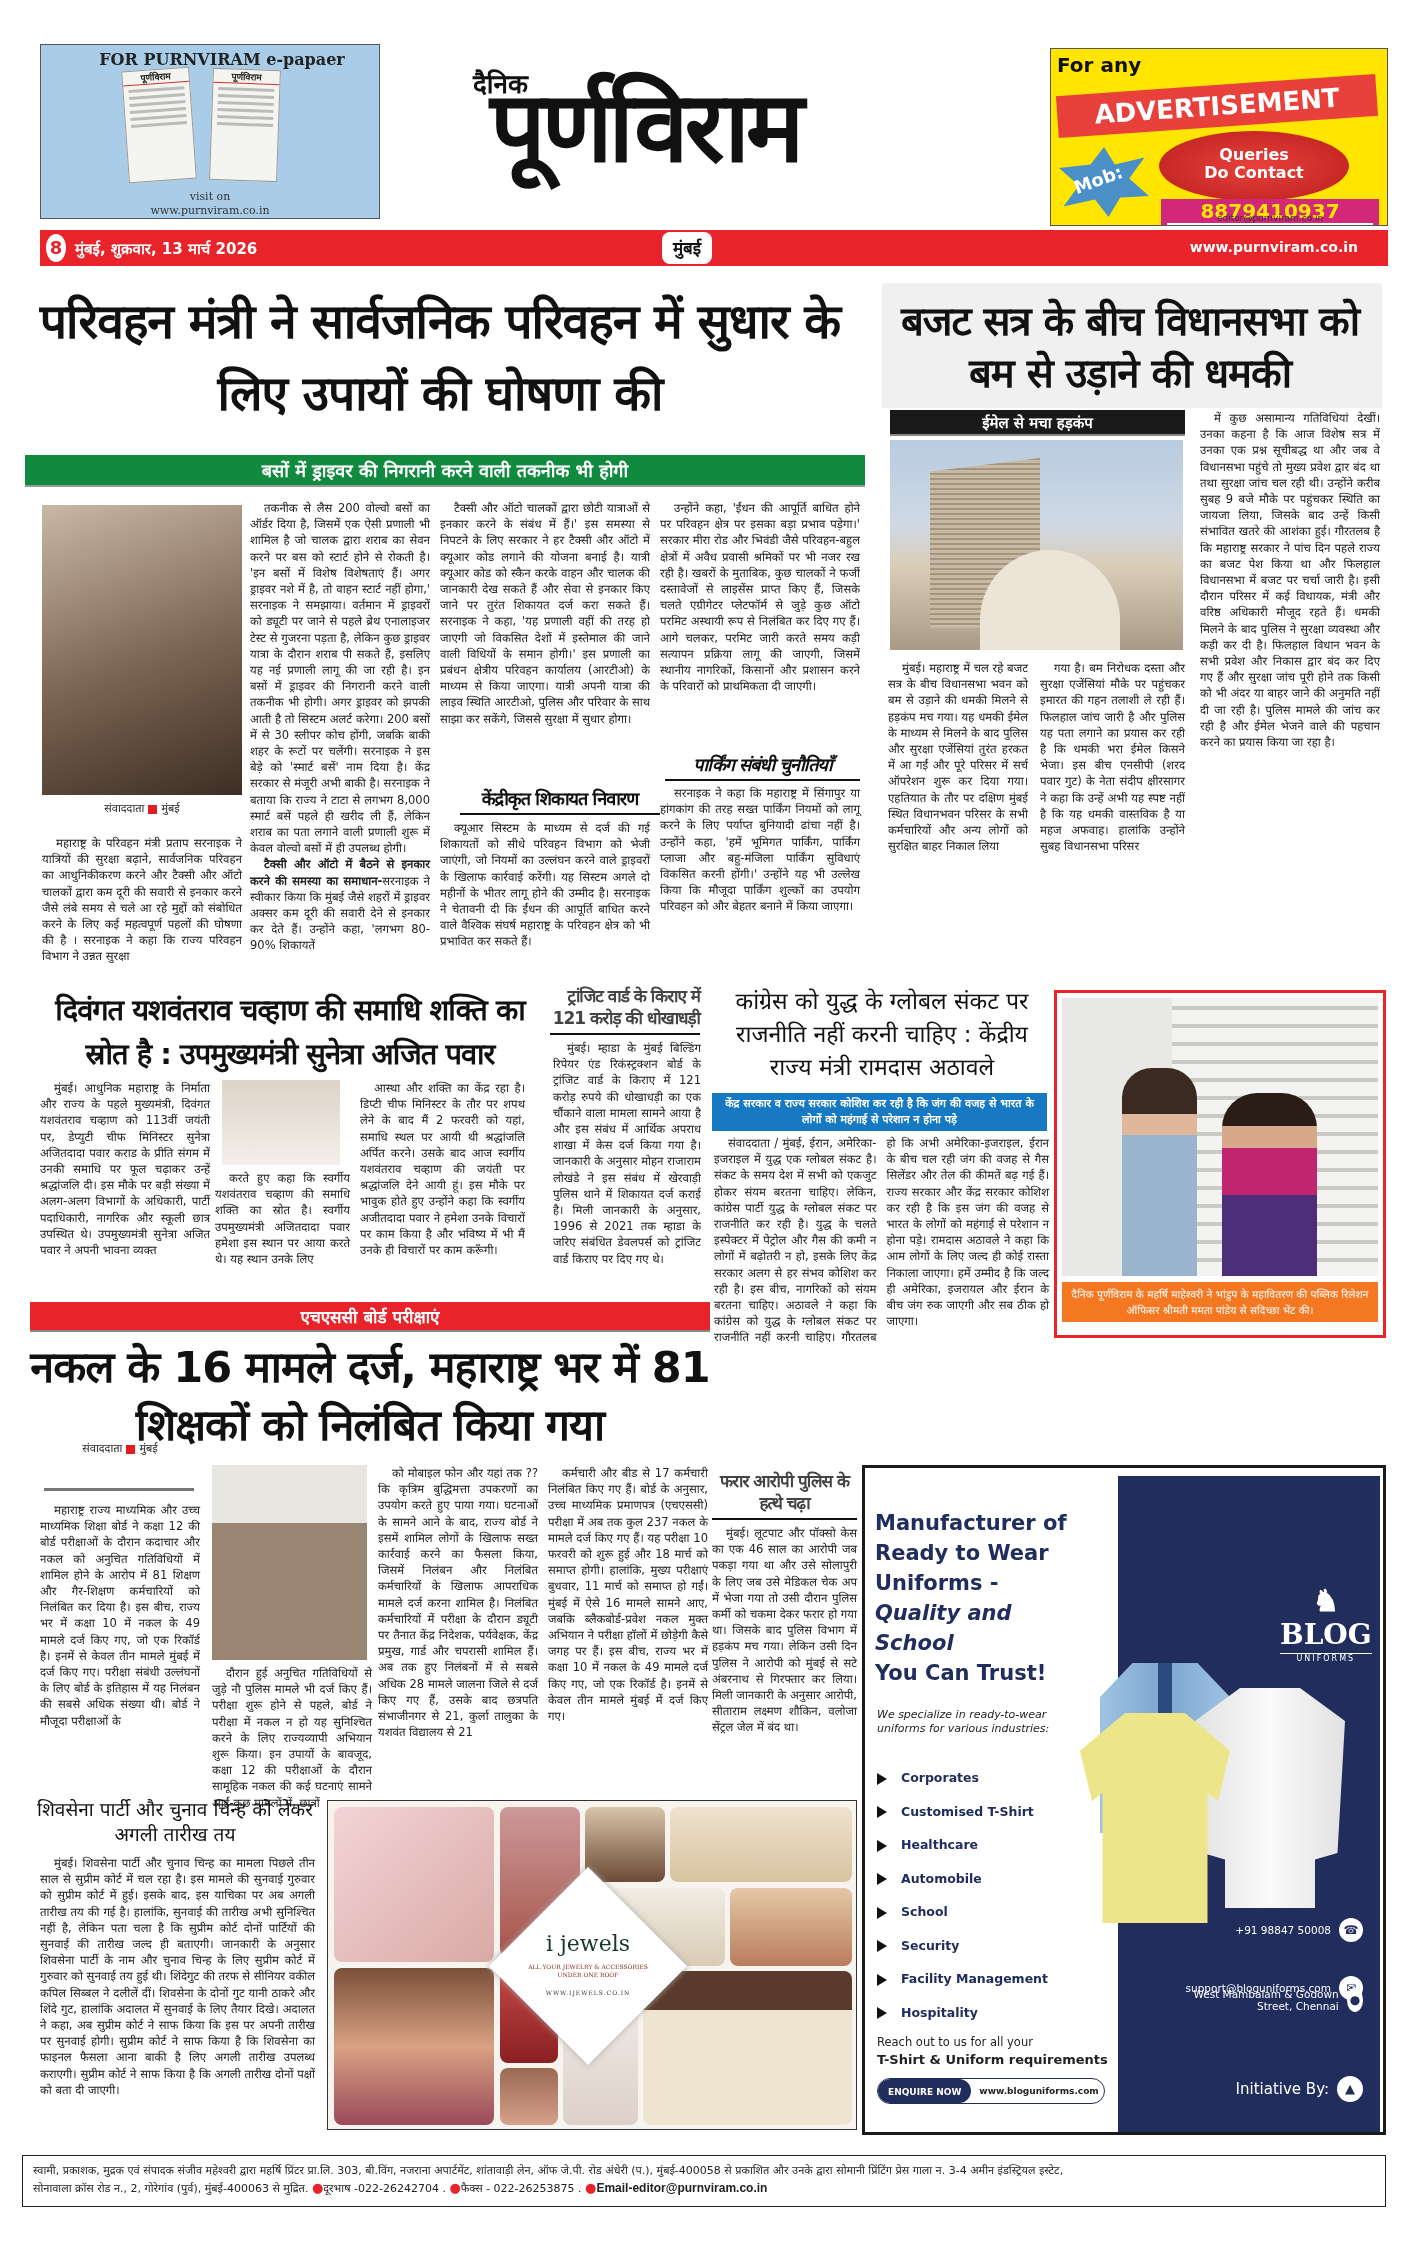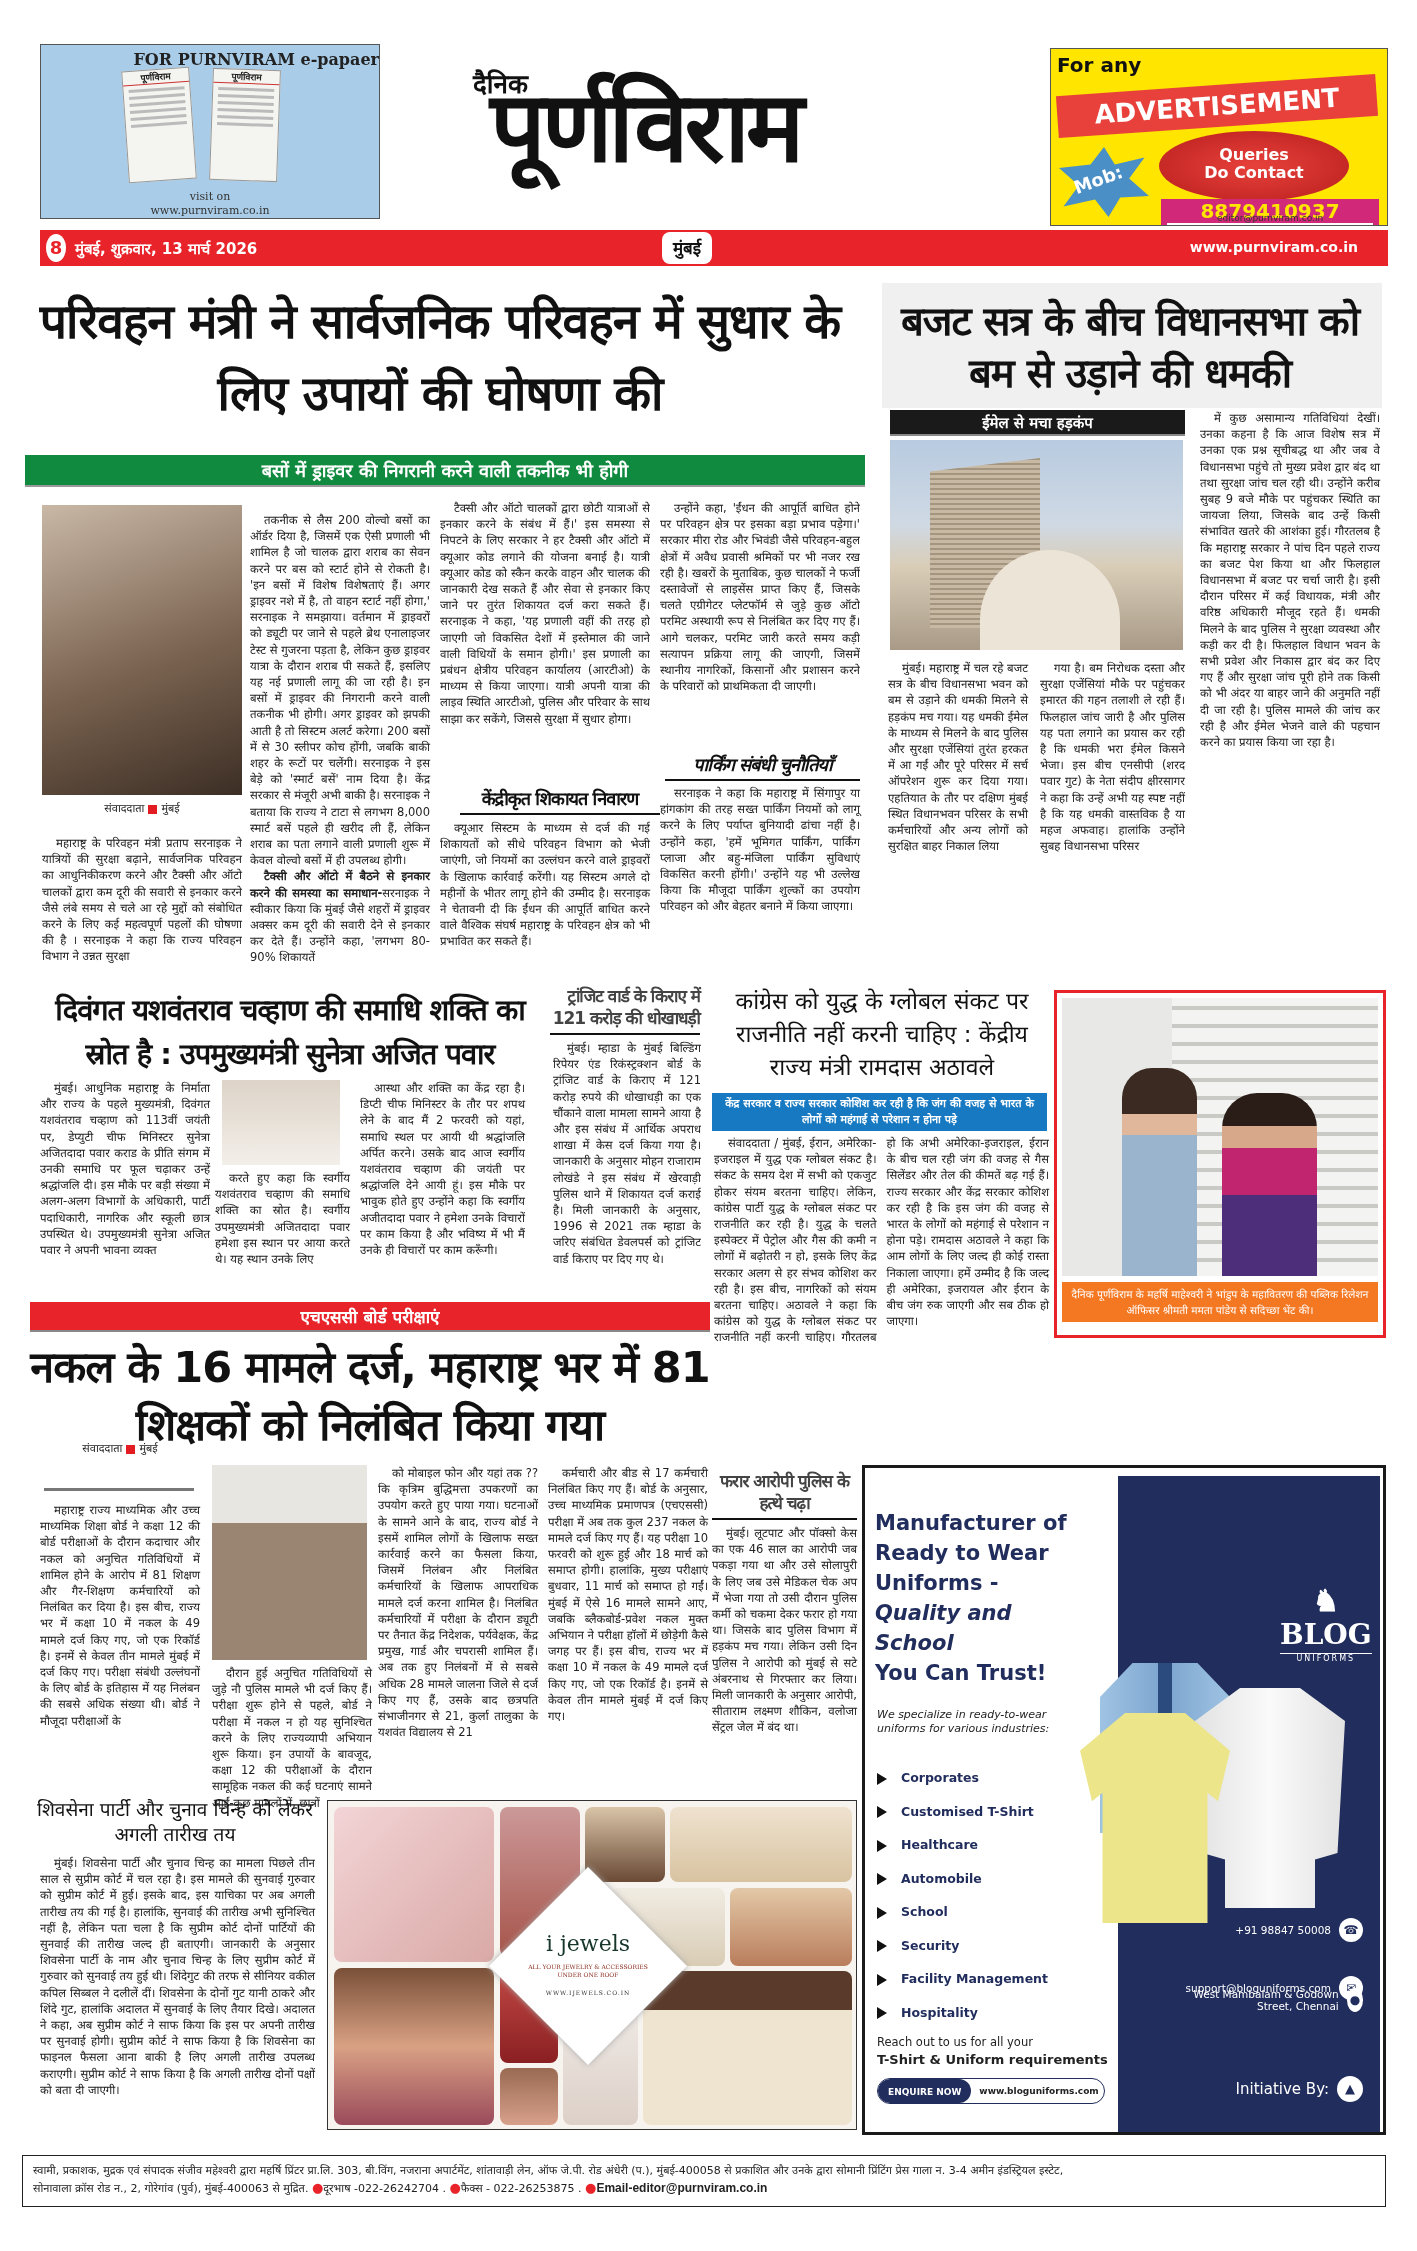--- a/index.html
+++ b/index.html
@@ -8,21 +8,21 @@
   .body-text { font-family: "DejaVu Sans", sans-serif; font-size: 11.5px; line-height: 16.2px; text-align: justify; color: #222; }
   .body-text p { text-indent: 14px; }
   .hl { font-family: "DejaVu Sans", sans-serif; font-weight: bold; color: #111; letter-spacing: -1px; }
   .byline { font-size: 11px; text-align: center; color: #222; }
   .byline .sq { display: inline-block; width: 9px; height: 9px; background: #e31b23; margin: 0 4px; vertical-align: middle; }
   .rule { height: 3px; background: #777; }
   .photo { background: linear-gradient(160deg, #c9b8a6, #7a6350 55%, #3c2e25); }
 
   
   #epaper-box { left: 40px; top: 44px; width: 340px; height: 175px; background: #a9cde8; border: 1px solid #555; }
-  #epaper-box .t { font-family: "DejaVu Serif", serif; font-size: 16px; font-weight: bold; color: #222; text-align: right; margin-top: 5px; padding-left: 24px; }
+  #epaper-box .t { font-family: "DejaVu Serif", serif; font-size: 16px; font-weight: bold; color: #222; text-align: center; margin-top: 5px; padding-left: 24px; }
   #epaper-box .paper { position: absolute; width: 68px; height: 112px; background: #f4f4f0; border: 1px solid #999; top: 24px; }
   #epaper-box .paper .m { font-size: 9px; font-weight: bold; text-align: center; color: #222; border-bottom: 1px solid #c33; }
   #epaper-box .paper .ln { height: 3px; background: #bbb; margin: 4px 5px; }
   #epaper-box .v1 { font-family: "DejaVu Serif", serif; font-size: 11px; text-align: center; position: absolute; left: 0; right: 0; top: 145px; color: #333; }
   #epaper-box .v2 { font-family: "DejaVu Serif", serif; font-size: 11px; text-align: center; position: absolute; left: 0; right: 0; top: 159px; color: #333; }
 
   #logo-small { left: 473px; top: 65px; font-size: 26px; font-weight: bold; }
   #logo-big { left: 490px; top: 78px; font-size: 98px; font-weight: bold; letter-spacing: -4px; line-height: 1; }
 
   #ad-top { left: 1050px; top: 48px; width: 338px; height: 178px; background: #ffe500; border: 1px solid #555; overflow: hidden; }
@@ -40,21 +40,21 @@
   #date-text { position: absolute; left: 35px; top: 8px; font-size: 15px; font-weight: bold; }
   #city-tab { position: absolute; left: 622px; top: 2px; width: 50px; height: 32px; background: #fff; color: #111; border-radius: 8px; font-size: 17px; font-weight: bold; text-align: center; line-height: 32px; }
   #site-url { position: absolute; right: 30px; top: 9px; font-size: 14px; font-weight: bold; }
 
   
   #lead-hl { left: 30px; top: 285px; width: 820px; font-size: 48px; line-height: 72px; text-align: center; }
   #lead-sub { left: 25px; top: 455px; width: 840px; height: 32px; background: #108a3e; color: #fff; font-size: 18px; font-weight: bold; text-align: center; line-height: 32px; border-bottom: 2px solid #999; }
   #lead-photo { left: 42px; top: 505px; width: 200px; height: 290px; }
   #lead-photo-cap { left: 42px; top: 800px; width: 200px; }
   #lead-col1 { left: 42px; top: 835px; width: 200px; }
-  #lead-col2 { left: 250px; top: 512px; width: 180px; }
+  #lead-col2 { left: 250px; top: 500px; width: 180px; }
   #lead-col3 { left: 440px; top: 500px; width: 210px; }
   #sub2 { left: 460px; top: 786px; width: 200px; font-size: 18px; text-align: center; border-bottom: 2px solid #111; padding-bottom: 3px; }
   #lead-col3b { left: 440px; top: 820px; width: 210px; }
   #lead-col4 { left: 660px; top: 500px; width: 200px; }
   #sub1 { left: 665px; top: 752px; width: 195px; font-size: 18px; text-align: center; border-bottom: 2px solid #111; padding-bottom: 3px; font-style: italic; }
   #lead-col4b { left: 660px; top: 785px; width: 200px; }
 
   
   #bomb-box { left: 882px; top: 283px; width: 500px; height: 125px; background: #f0f0f0; }
   #bomb-hl { left: 890px; top: 295px; width: 480px; font-size: 40px; line-height: 52px; text-align: center; }

